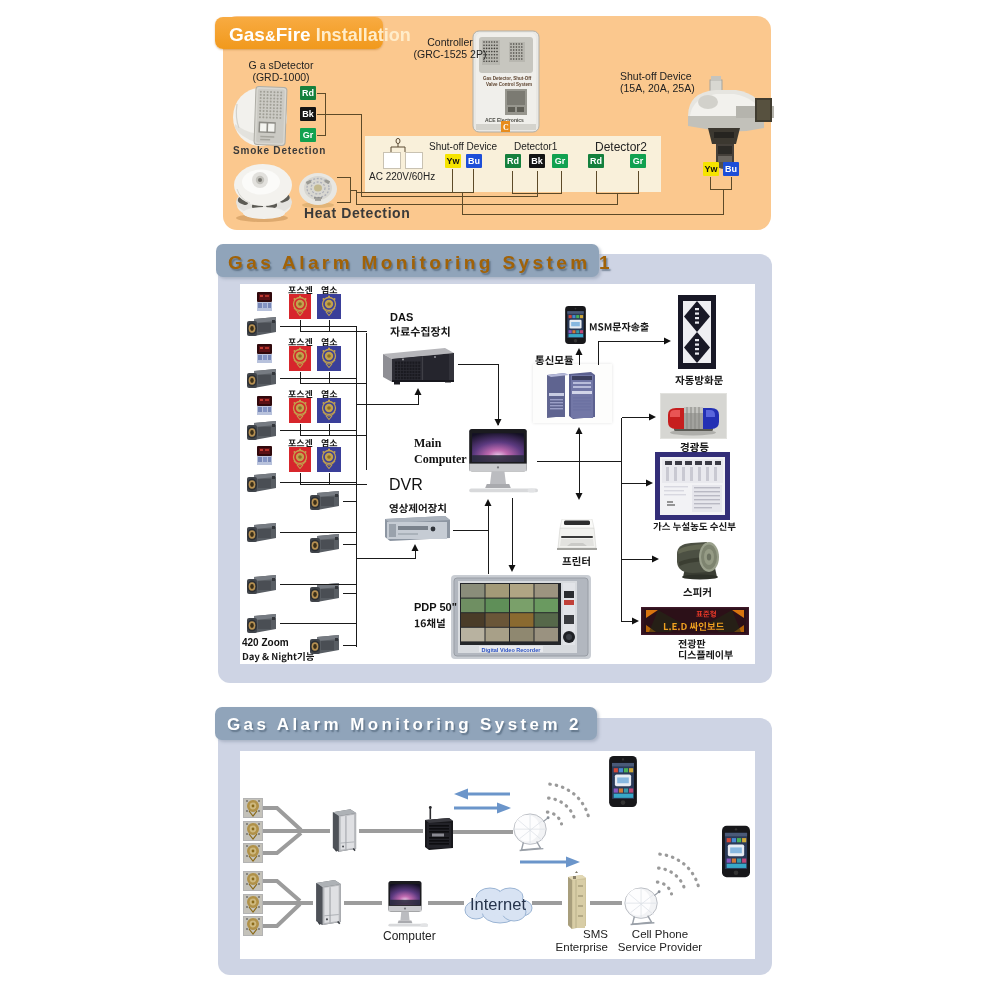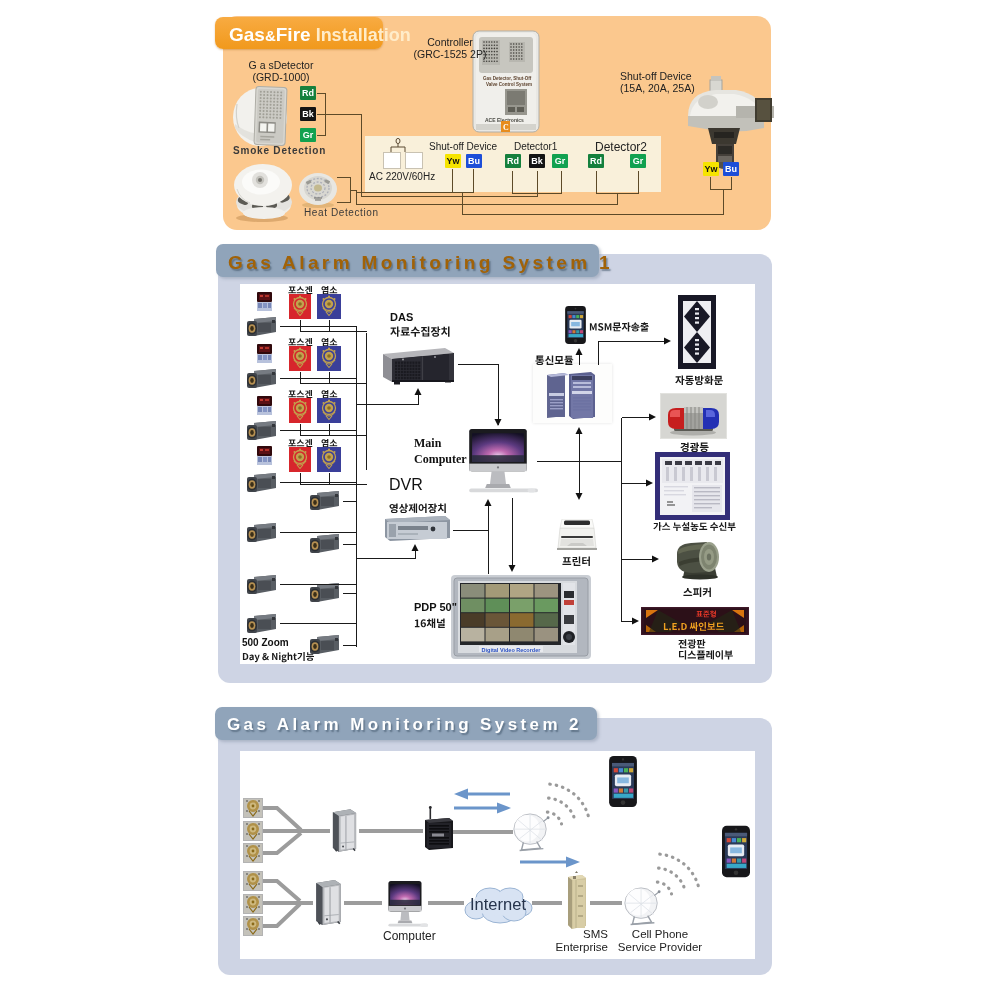--- a/index.html
+++ b/index.html
@@ -9,21 +9,21 @@
 .lbl{position:absolute;color:#222;font-size:10.5px;line-height:12px}
 .cam{position:absolute;width:33px;height:23px}
 .alarm{position:absolute;width:17px;height:20px}
 </style></head><body>
 
 <div class="abs" style="left:223px;top:16px;width:548px;height:214px;background:#fbc88e;border-radius:14px"></div>
 <div class="abs" style="left:215px;top:17px;width:168px;height:32px;background:linear-gradient(180deg,#f8ab42,#f1991c);border-radius:8px;box-shadow:0 1px 2px rgba(160,90,0,.35)"></div>
 <div class="abs" style="left:229px;top:24px;font-weight:bold;font-size:19px;color:#fff;letter-spacing:0px">Gas<span style="font-size:15px">&amp;</span>Fire<span style="font-size:18px;color:#ffecc9;font-weight:bold"> Installation</span></div>
 <div class="lbl" style="left:243px;top:59px;text-align:center;width:76px">G a sDetector<br>(GRD-1000)</div>
 <div class="lbl" style="left:233px;top:145px;font-weight:bold;letter-spacing:0.8px;font-size:10px;color:#3a3a3a">Smoke Detection</div>
-<div class="lbl" style="left:304px;top:207px;font-weight:normal;letter-spacing:0.6px;font-size:10px;color:#3a3a3a">Heat Detection</div>
+<div class="lbl" style="left:304px;top:207px;font-weight:bold;letter-spacing:0.6px;font-size:14px;color:#3a3a3a">Heat Detection</div>
 <div class="lbl" style="left:410px;top:36px;text-align:center;width:80px;z-index:5">Controller<br>(GRC-1525 2P)</div>
 <div class="lbl" style="left:620px;top:70px;width:110px">Shut-off Device<br>(15A, 20A, 25A)</div>
 <svg class="abs" style="left:233px;top:84px" width="62" height="64" viewBox="0 0 62 64">
 <ellipse cx="27" cy="33" rx="27" ry="29" fill="#f2f1ed"></ellipse>
 <path d="M2 40 Q14 50 30 50 L30 60 Q10 56 2 44 Z" fill="#dddcd6" opacity=".7"></path>
 <path d="M4 20 Q2 34 6 44" stroke="#d2d1cb" stroke-width="1.2" fill="none"></path>
 <g transform="rotate(2 37 32)">
 <rect x="22" y="3" width="31" height="58" rx="3" fill="#d8d7d1" stroke="#aeada6"></rect>
 <rect x="24" y="5" width="27" height="54" rx="2" fill="#cbcac4"></rect>
 <g fill="#a09f96">
@@ -776,21 +776,21 @@
 <rect x="11" y="1.5" width="26" height="4.5" rx="1.5" fill="#2e2e2e"></rect>
 <rect x="8" y="17" width="32" height="2" rx="1" fill="#3a3a3a"></rect>
 <path d="M8 20 L40 20 L41 27 L7 27 Z" fill="#e2e2df"></path>
 <path d="M14 27 L34 27 L30 24 L18 24 Z" fill="#cacac7"></path>
 <rect x="4" y="29" width="40" height="2" fill="#a2a29e"></rect>
 </svg>
 <div class="abs" style="left:390px;top:311px;font-weight:bold;font-size:11px;color:#111">DAS</div>
 <div class="abs" style="left:414px;top:435px;font-weight:bold;font-size:12px;color:#111;font-family:'Liberation Serif',serif;line-height:16px">Main<br>Computer</div>
 <div class="abs" style="left:389px;top:476px;font-weight:normal;font-size:16px;color:#111">DVR</div>
 <div class="abs" style="left:414px;top:601px;font-weight:bold;font-size:11px;color:#111">PDP 50"</div>
-<div class="abs" style="left:242px;top:637px;font-weight:bold;font-size:10px;color:#111;line-height:12px">500 Zoom</div>
+<div class="abs" style="left:242px;top:637px;font-weight:bold;font-size:10px;color:#111;line-height:12px">420 Zoom</div>
 <div class="abs" style="left:218px;top:718px;width:554px;height:257px;background:#ced4e4;border-radius:12px"></div>
 <div class="abs" style="left:215px;top:707px;width:382px;height:33px;background:#90a4ba;border-radius:7px;box-shadow:2px 2px 3px rgba(130,145,165,.45)"></div>
 <div class="abs" style="left:227px;top:715px;font-weight:bold;font-size:17px;color:#fff;letter-spacing:3.4px;text-shadow:1.5px 1.5px 1.5px rgba(70,90,110,.65)">Gas Alarm Monitoring System 2</div>
 <div class="abs" style="left:240px;top:751px;width:515px;height:208px;background:#fff"></div>
 <svg class="abs" style="left:243px;top:798px" width="20" height="20" viewBox="0 0 20 20">
 <rect width="20" height="20" fill="#b3b3b3"></rect>
 <rect x="1" y="1" width="18" height="18" fill="#c4c2ba"></rect>
 <circle cx="10" cy="8" r="6" fill="#b09148"></circle>
 <circle cx="10" cy="8" r="3.4" fill="#cdb87e"></circle>
 <circle cx="10" cy="8" r="1.4" fill="#8a6a18"></circle>

